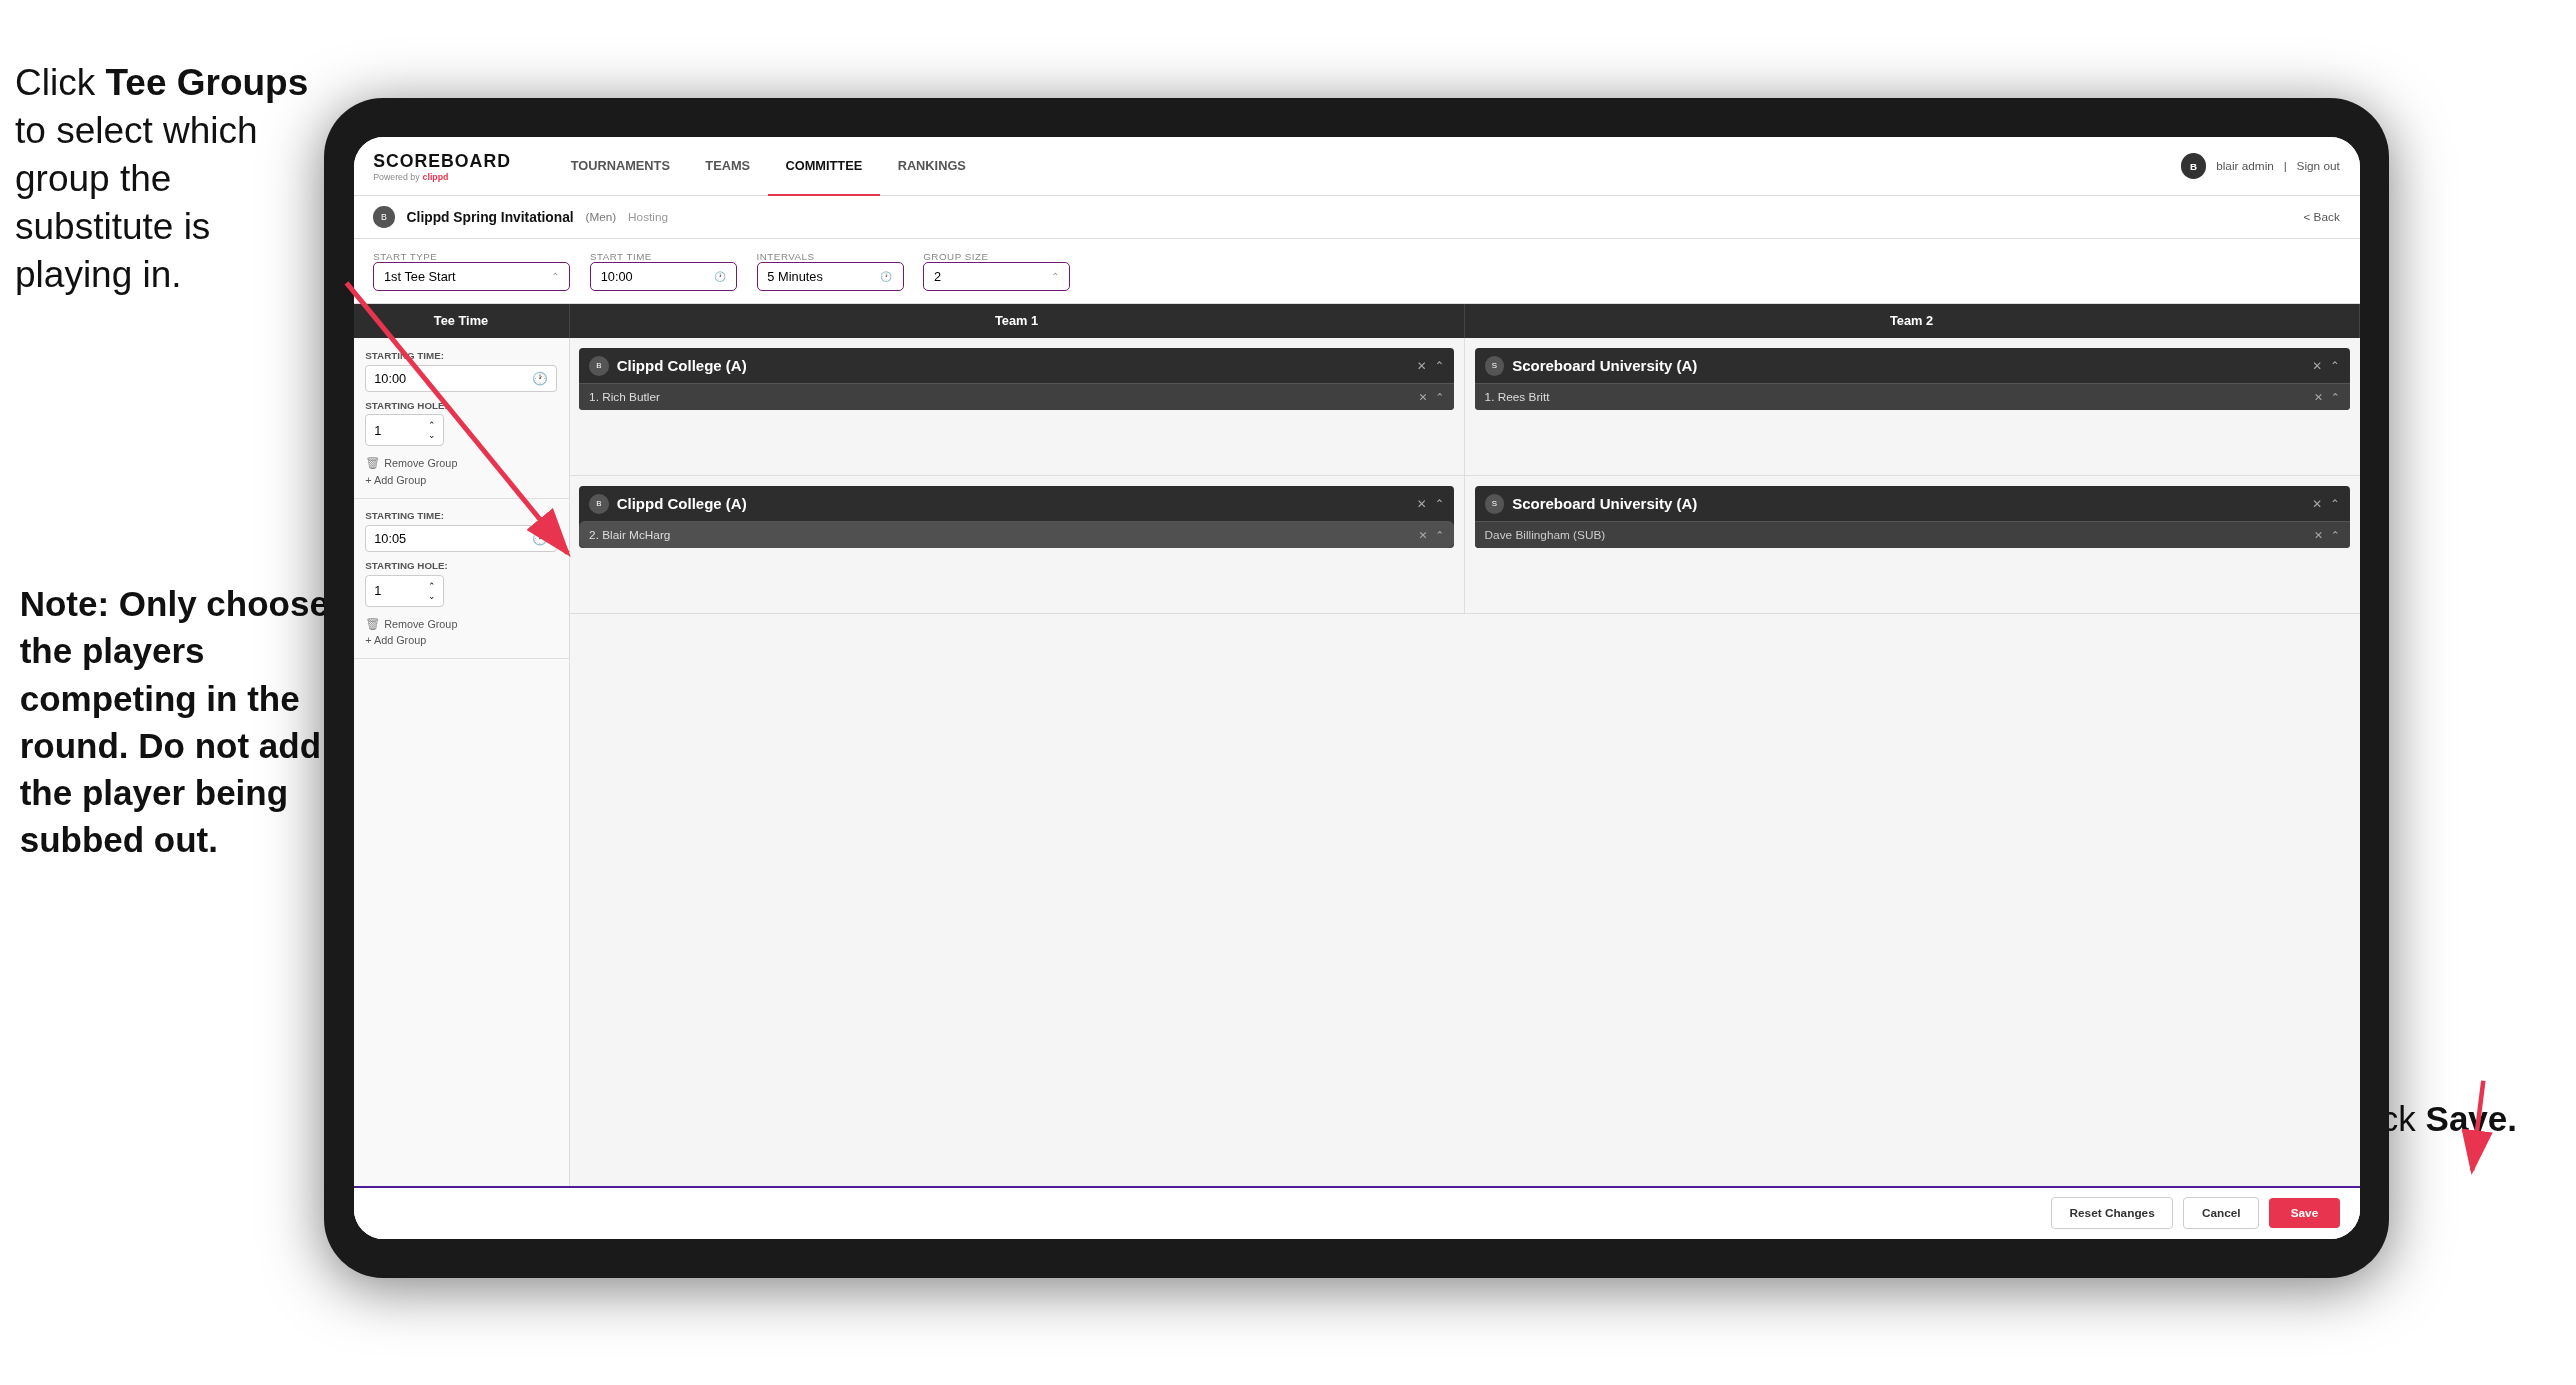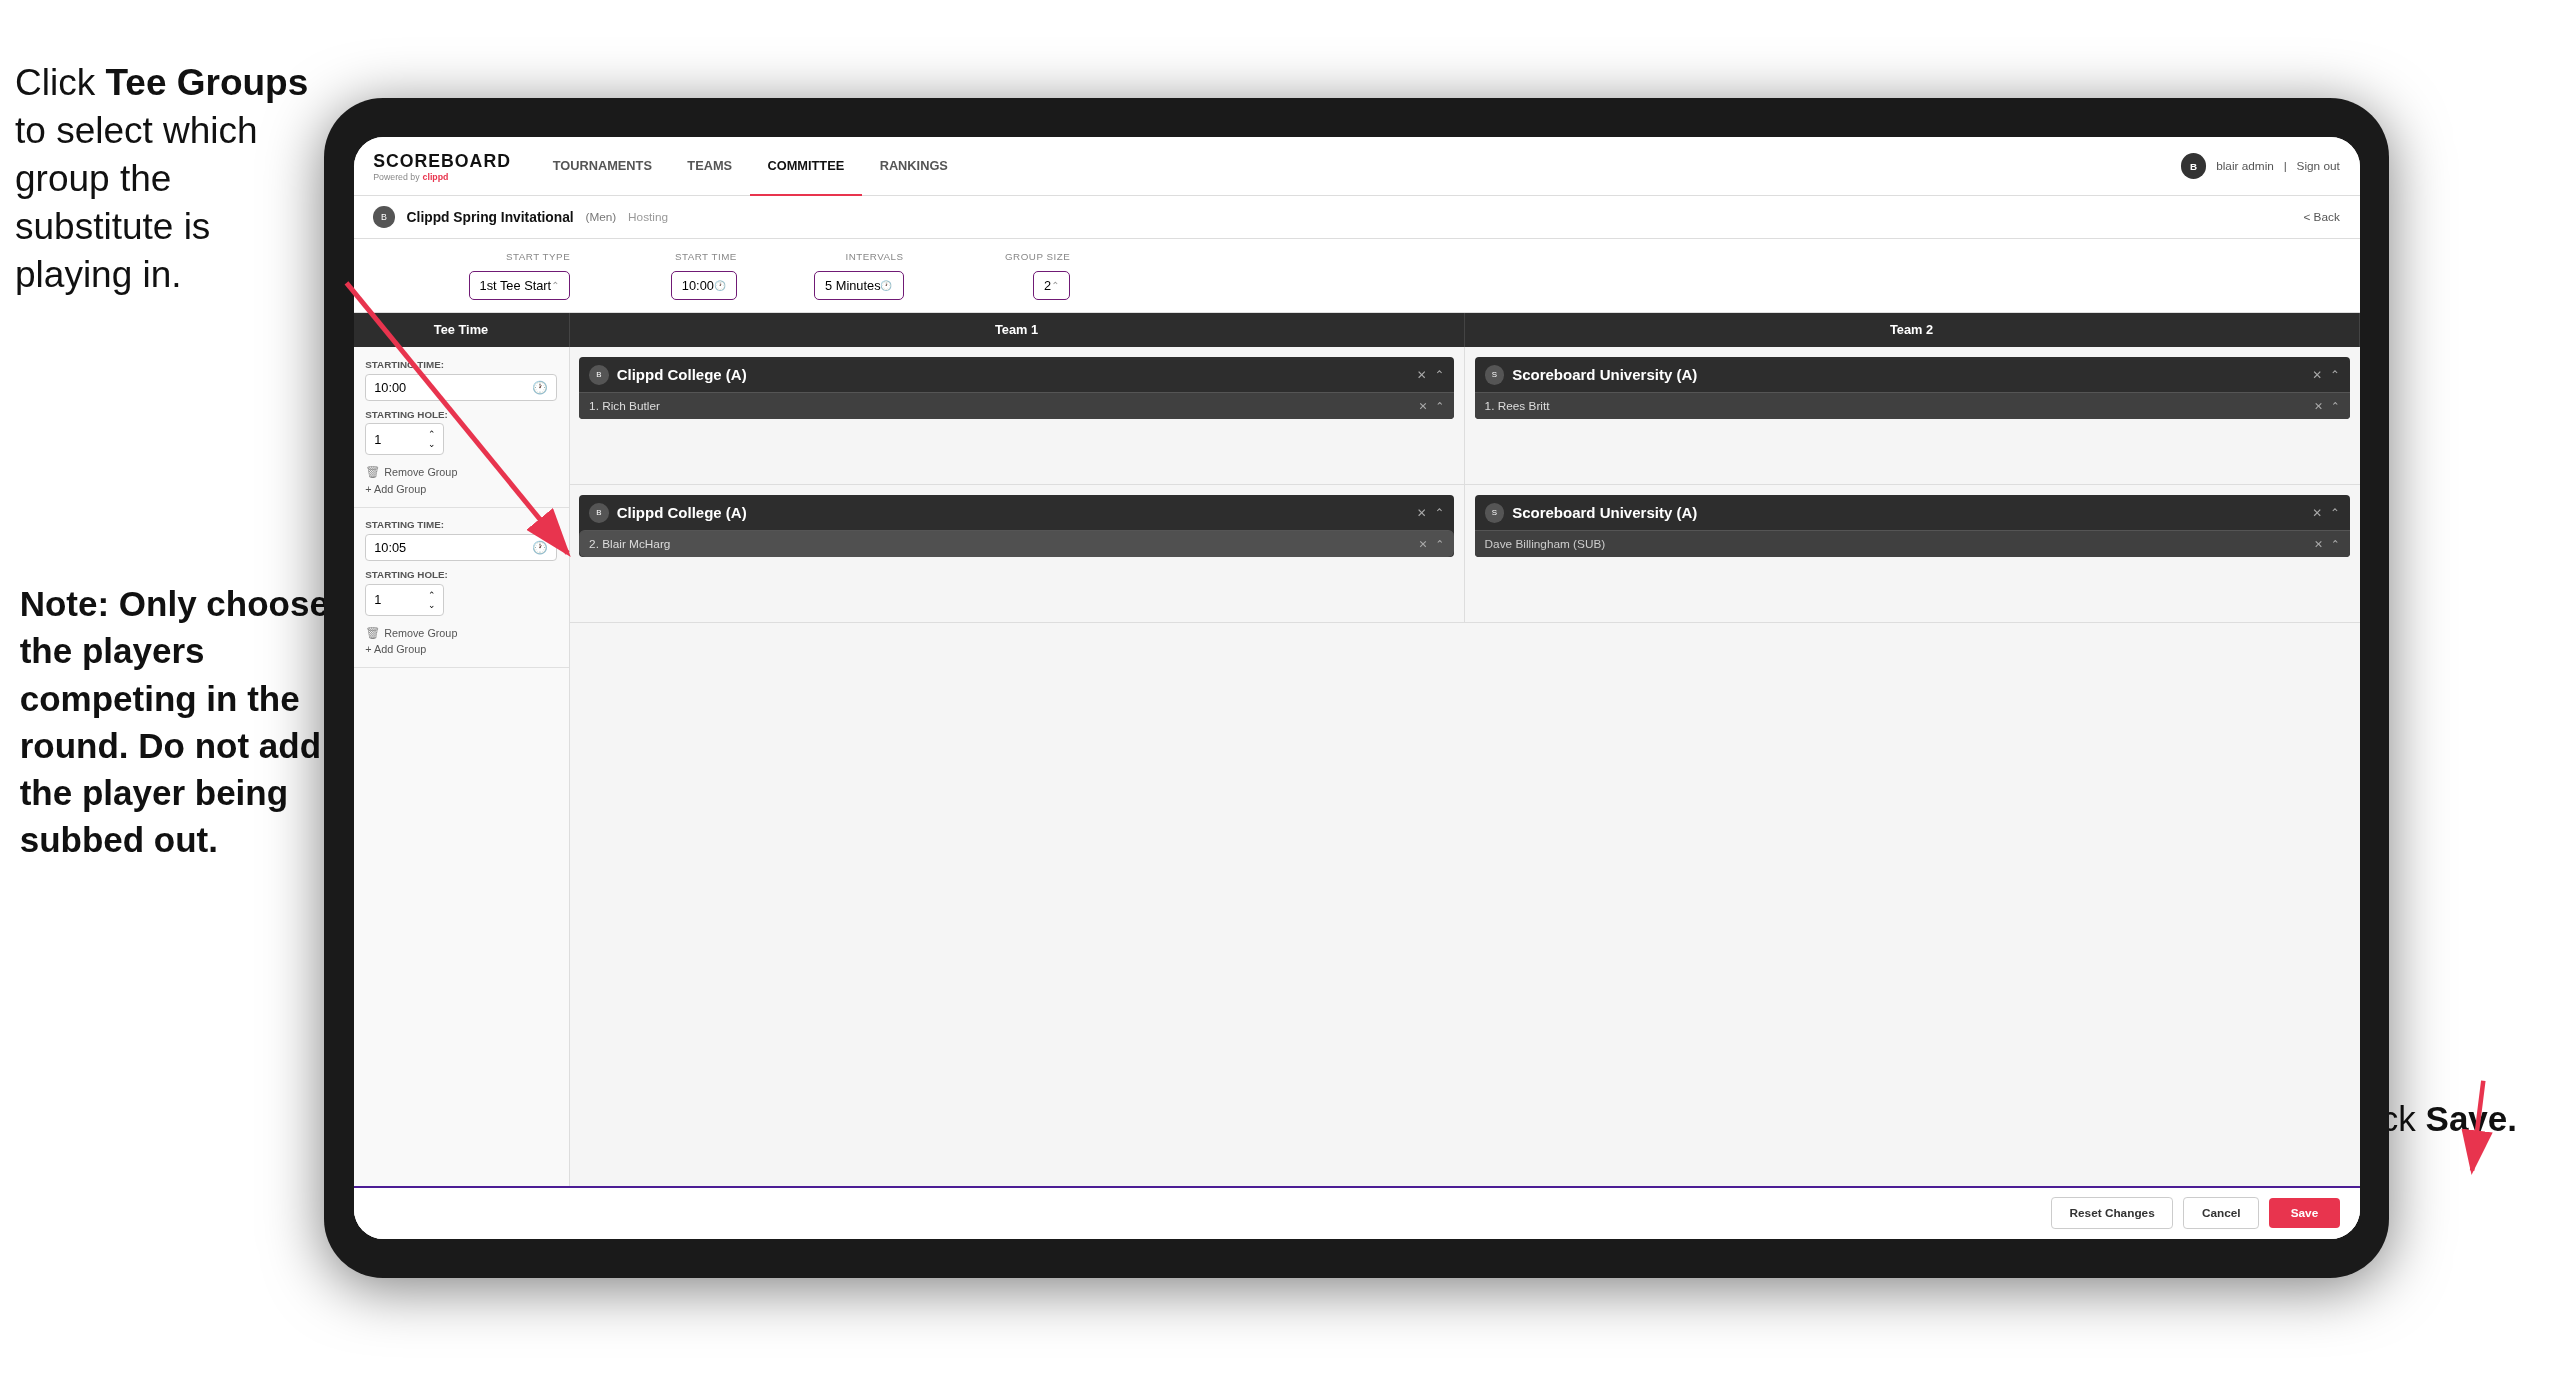--- a/index.html
+++ b/index.html
@@ -77,21 +77,21 @@
       display: flex;
       align-items: center;
       padding: 0 19.7px;
       height: 59px;
       flex-shrink: 0;
     }
 
     .logo-block {
       display: flex;
       flex-direction: column;
-      margin-right: 24px;
+      margin-right: 42px;
     }
     .logo-scoreboard {
       font-size: 17.7px;
       font-weight: 900;
       letter-spacing: 1px;
       color: #111;
     }
     .logo-powered {
       font-size: 8.8px;
       color: #888;
@@ -203,23 +203,22 @@
       border-bottom: 1px solid #ddd;
       display: flex;
       align-items: flex-end;
       padding: 11.8px 19.7px 0 19.7px;
       gap: 19.7px;
       flex-shrink: 0;
     }
     .settings-field {
       display: flex;
       flex-direction: column;
-      gap: 9px;
+      gap: 0;
       min-width: 147px;
-      align-items: flex-end;
     }
     .settings-field.large { min-width: 197px; }
     .settings-label {
       font-size: 9.8px;
       color: #888;
       text-transform: uppercase;
       letter-spacing: 0.5px;
     }
     .settings-input {
       border: 1px solid #701a75;

